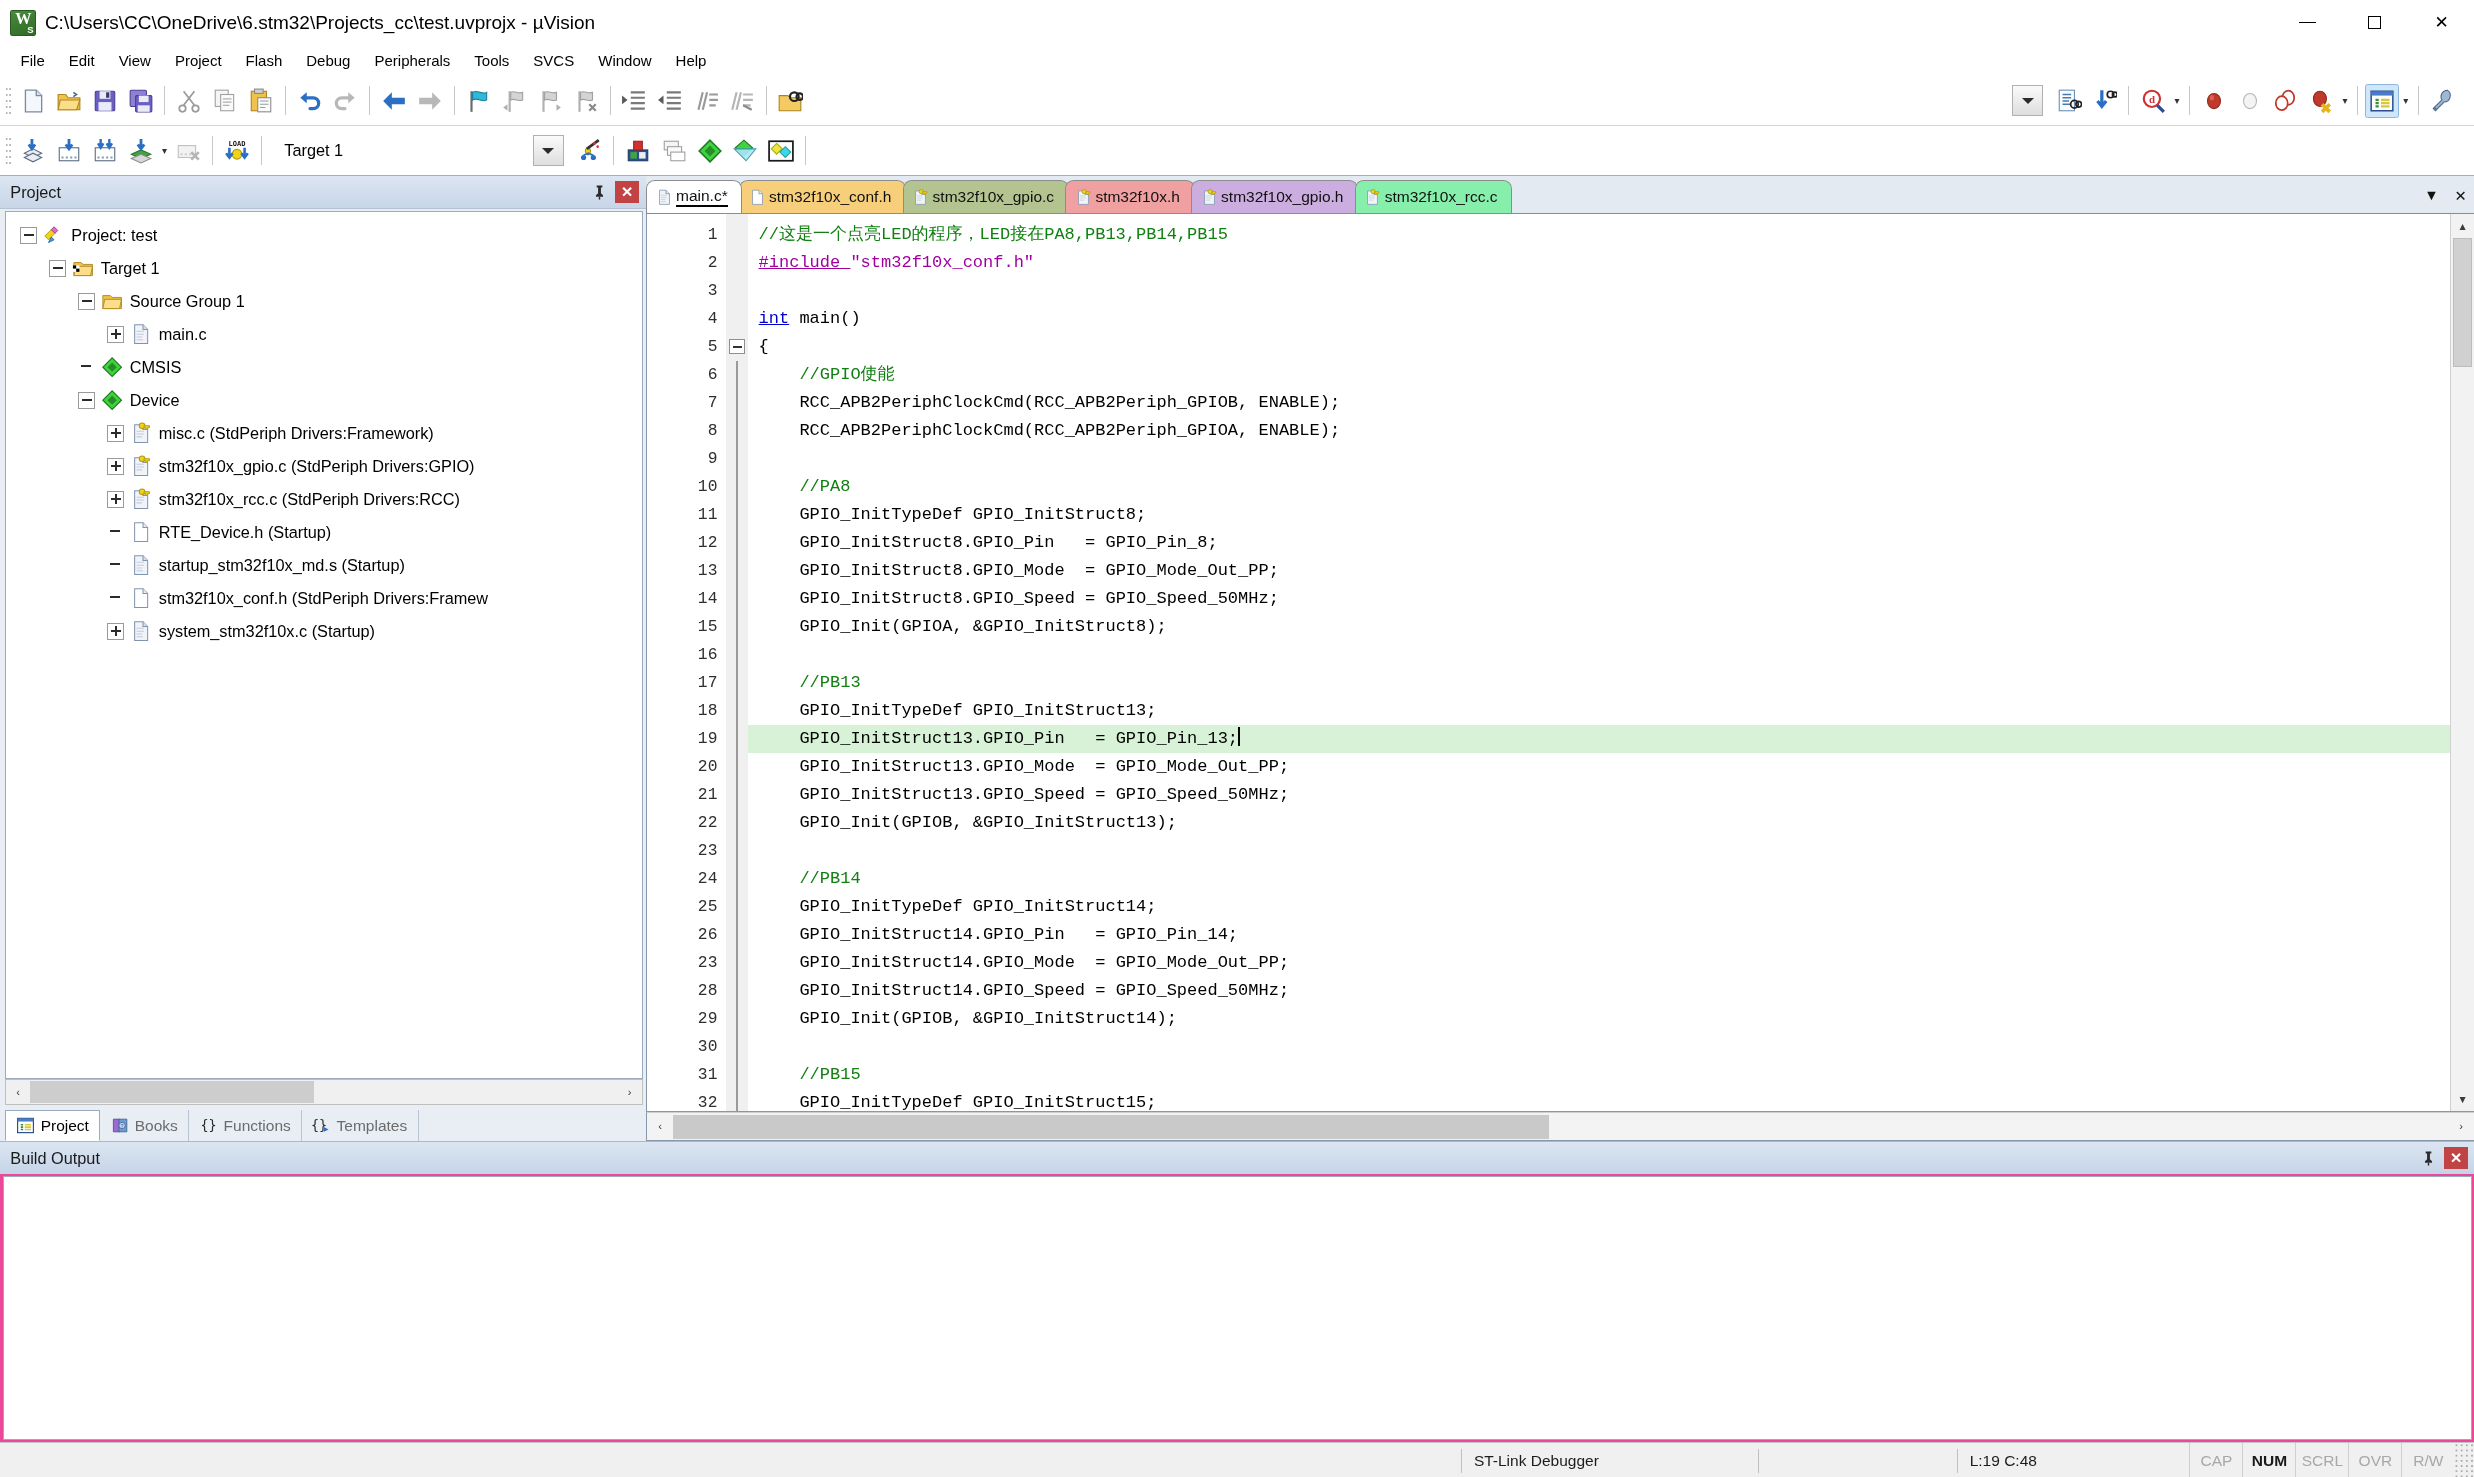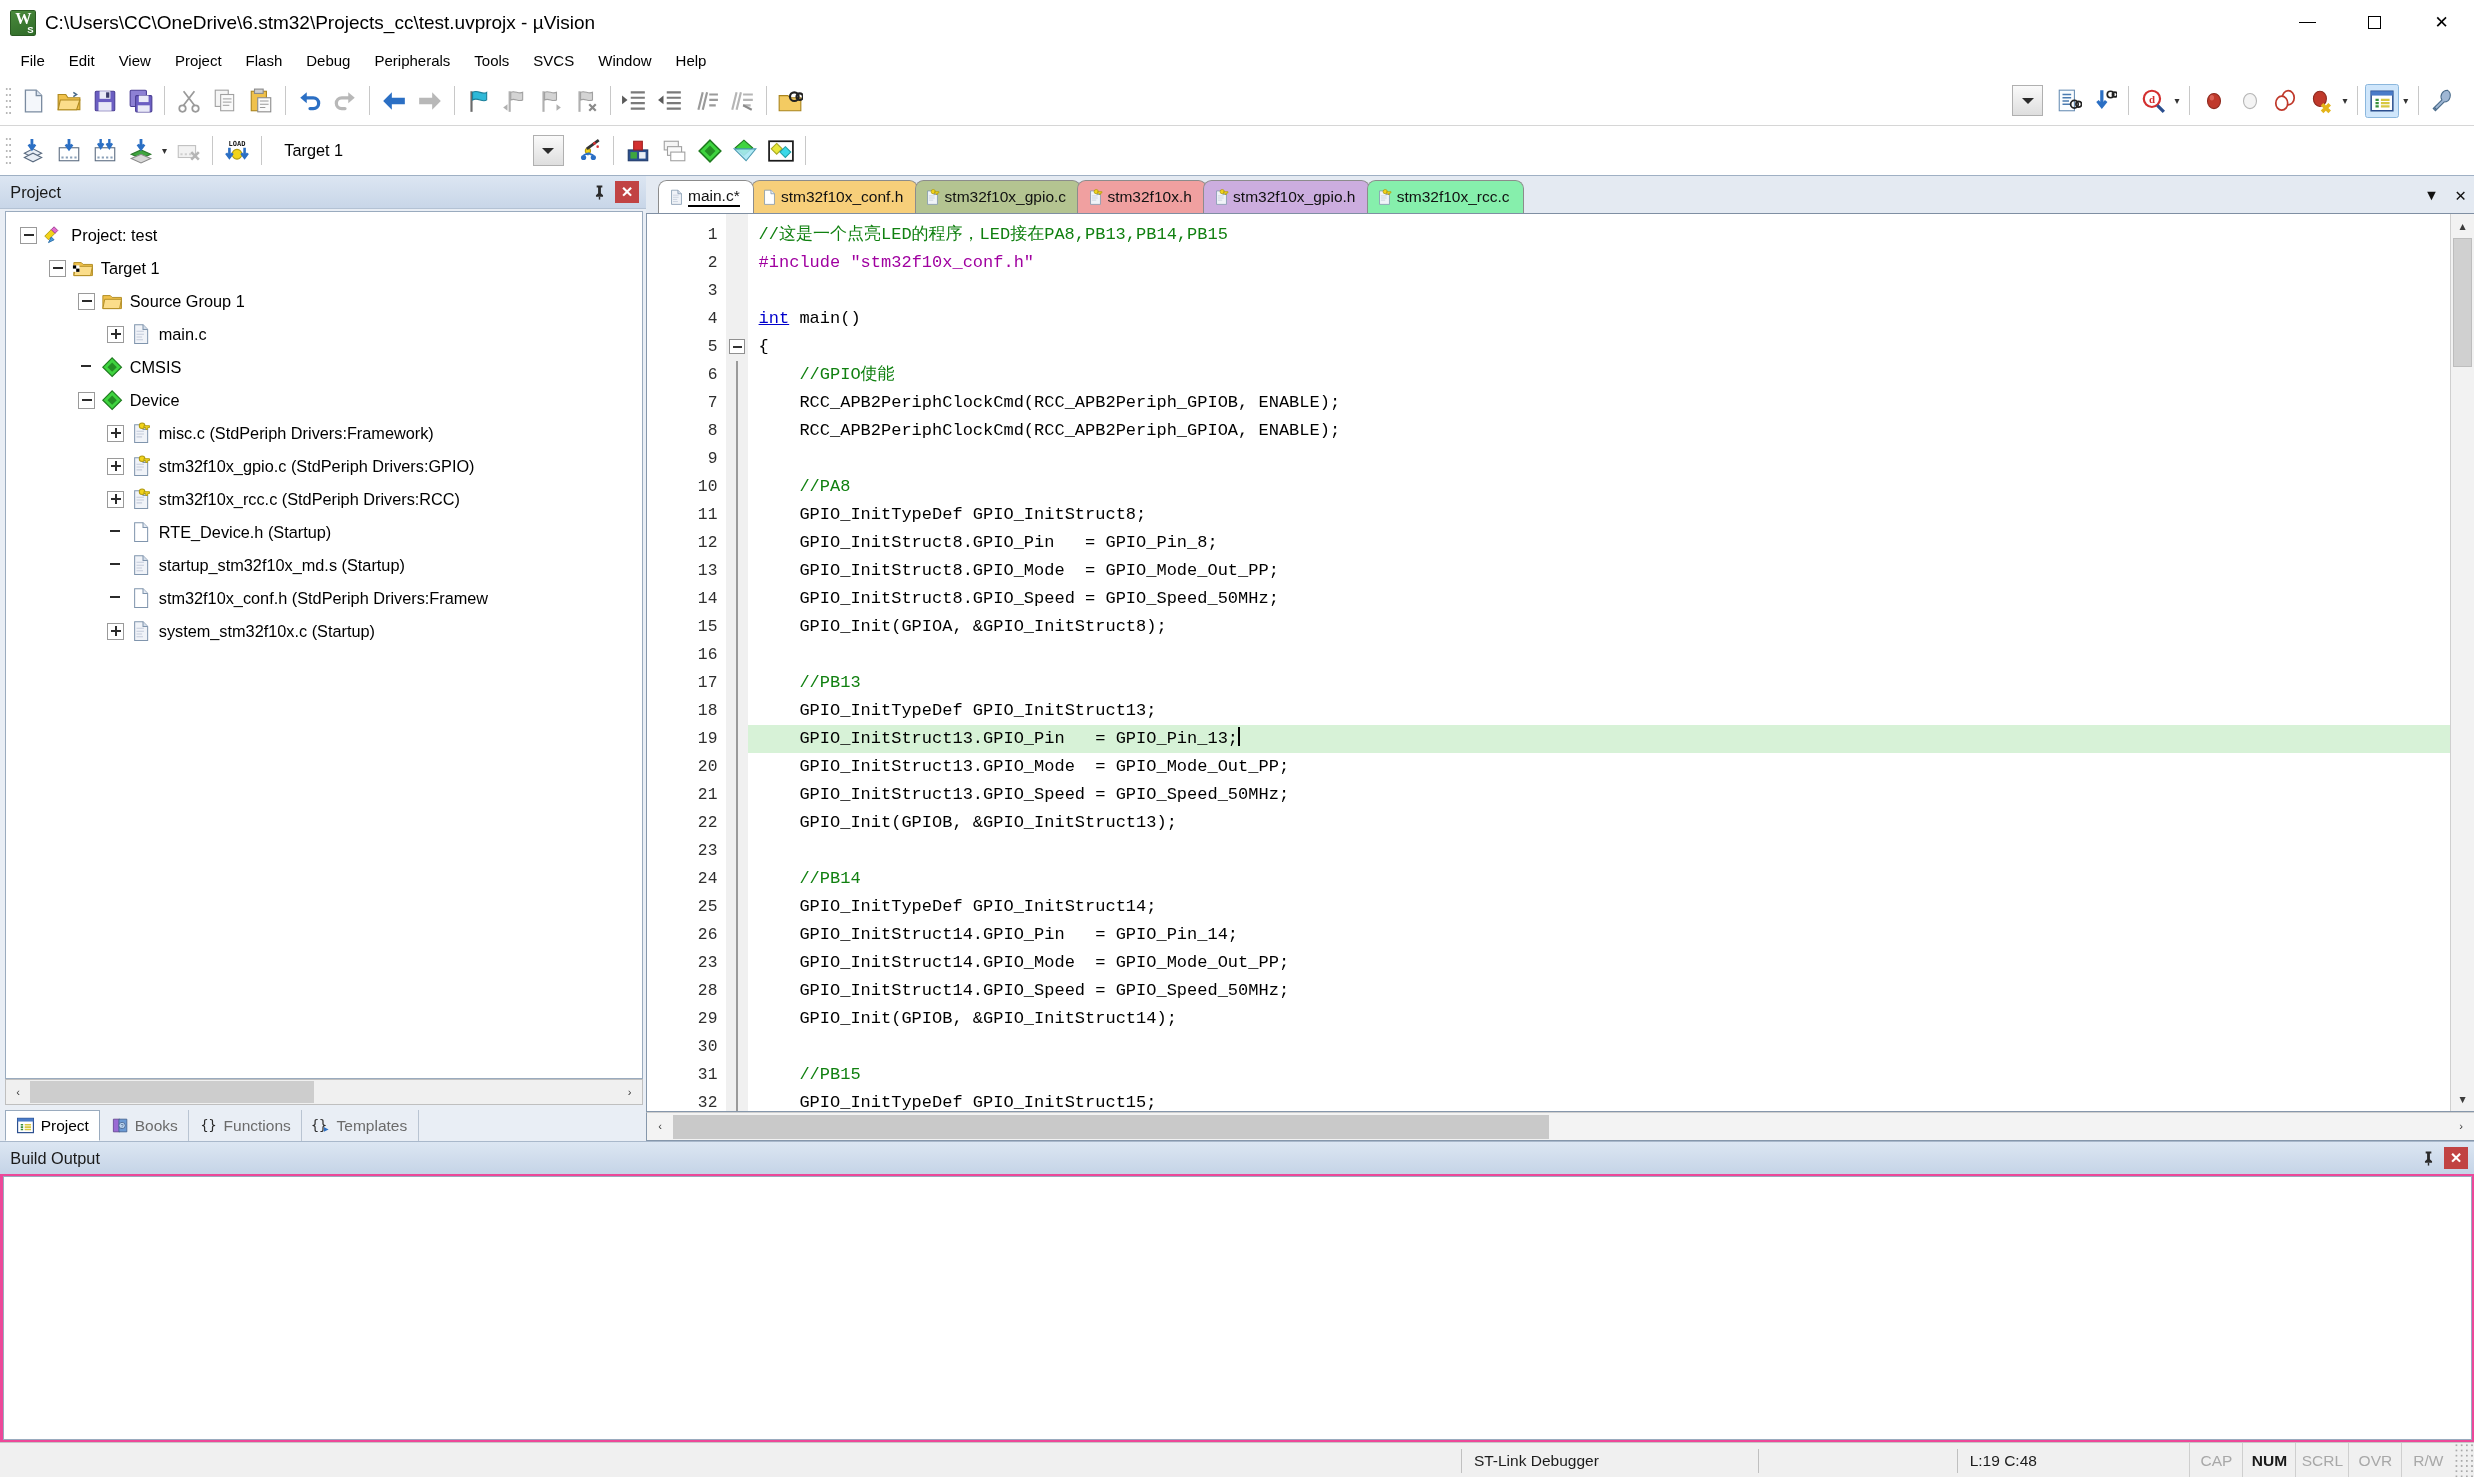--- a/index.html
+++ b/index.html
@@ -315,21 +315,21 @@
     flex-direction: column;
     min-width: 0;
     background: #e4eaf2;
   }
   .tabbar {
     height: 38px;
     flex: 0 0 38px;
     display: flex;
     align-items: flex-end;
     background: #e4eaf2;
-    padding-left: 12px;
+    padding-left: 0;
     position: relative;
     border-bottom: 0.9px solid #7f8fa3;
   }
   .etab {
     display: flex;
     align-items: center;
     height: 33px;
     padding: 0 13.7px 0 8.6px;
     margin-right: -3.4px;
     font-size: 15.5px;
@@ -431,21 +431,21 @@
     line-height: 28px;
     font-family: "Liberation Mono", monospace;
     font-size: 17px;
     color: #000000;
     white-space: pre;
     padding-left: 10.3px;
   }
   .cline.hl { background: #d7f2d7; }
   .cmt { color: #108010; }
   .kw  { color: #0000cc; text-decoration: underline; margin-top: 16px; }
-  .pp  { color: #a000a0; }
+  .pp  { color: #a000a0; text-decoration: underline; }
   .str { color: #a000a0; }
   .caret-mark {
     display: inline-block;
     width: 1.7px; height: 19px;
     background: #000;
     vertical-align: -3.4px;
   }
 
   .vscroll {
     flex: 0 0 24px;

